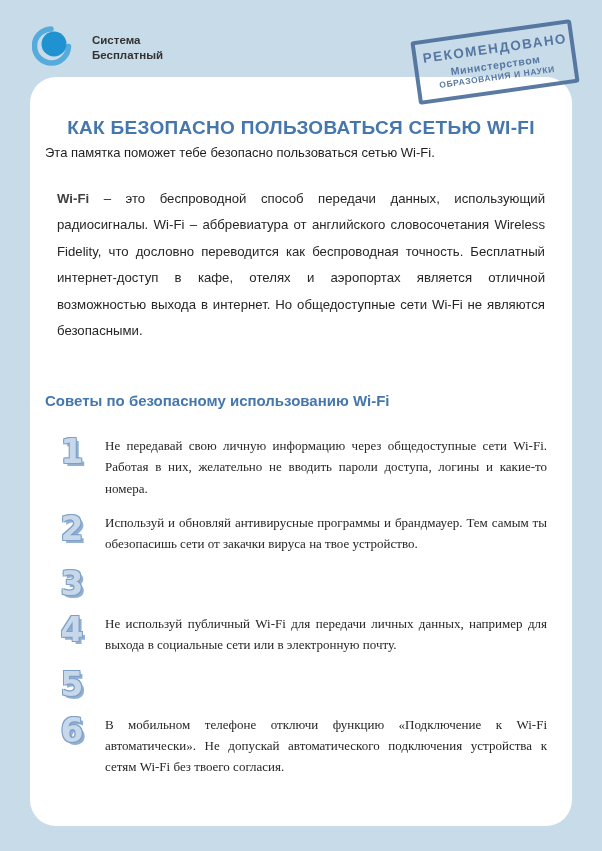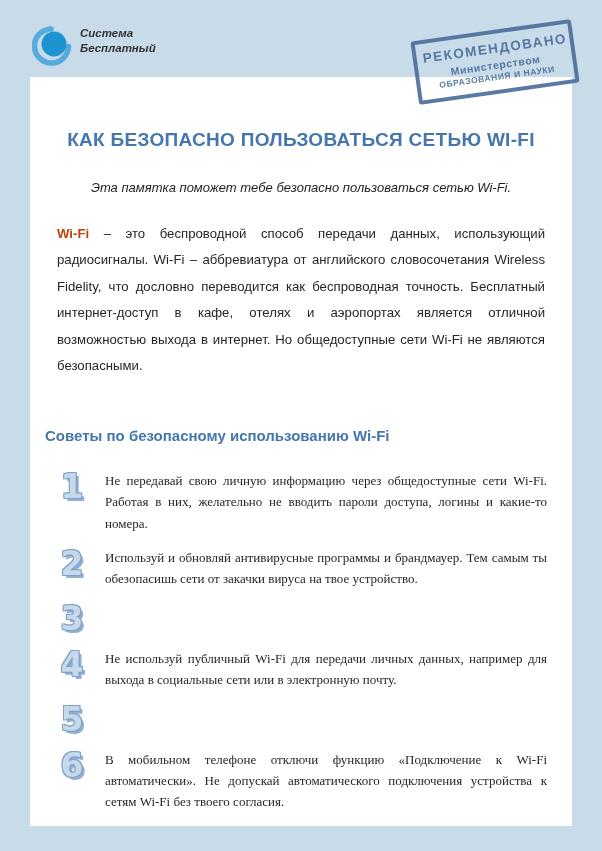--- a/index.html
+++ b/index.html
@@ -8,21 +8,21 @@
     position: relative;
     width: 602px; height: 851px;
     background: #c8dbe8;
     overflow: hidden;
     font-family: "Liberation Sans", sans-serif;
     margin: 0 auto;
   }
   
   .logo {
     position: absolute; top: 26px; left: 32px;
-    display: flex; gap: 8px; font-style: italic;
+    display: flex; align-items: center; gap: 20px;
   }
   .logo-text { font-size: 11.5px; font-weight: bold; color: #333; line-height: 1.3; }
   .stamp {
     position: absolute; top: 30px; right: 26px;
     width: 162px;
     transform: rotate(-8deg);
     border: 4px solid #4d6f9b;
     border-radius: 3px;
     padding: 7px 6px 8px;
     text-align: center;
@@ -30,45 +30,44 @@
     opacity: 0.92;
     z-index: 2;
   }
   .stamp-line1 { font-size: 13.5px; font-weight: bold; letter-spacing: 1.5px; }
   .stamp-line2 { font-size: 10.5px; font-weight: bold; letter-spacing: .6px; margin-top: 3px; }
   .stamp-line3 { font-size: 8.5px;  font-weight: bold; letter-spacing: .6px; margin-top: 1px; text-transform: uppercase; }
   
   .card {
     position: absolute; left: 30px; right: 30px; top: 77px; bottom: 25px;
     background: #ffffff;
-    padding: 52px 15px 0;
+    padding: 40px 15px 0;
     z-index: 1;
+    border-radius: 26px;
   }
   .title {
     text-align: center;
     color: #4577ad;
     font-size: 19px;
     font-weight: bold;
     letter-spacing: .3px;
   }
   .subtitle {
-    text-align: center;
-    font-style: italic;
     font-size: 13px;
     color: #1e1e1e;
-    margin-top: 29px;
+    margin-top: 6px;
   }
   .intro {
     margin: 26px 12px 0;
     font-size: 13.2px;
     line-height: 2.0;
     text-align: justify;
     color: #262626;
   }
-  .intro .lead { color: #c2410c; font-weight: bold; }
+  .intro .lead { color: #404040; font-weight: bold; }
   .tips-heading {
     text-align: left;
     color: #4577ad;
     font-size: 15px;
     font-weight: bold;
     margin-top: 48px;
   }
   .tips {
     list-style: none;
     margin: 26px 0 0;

